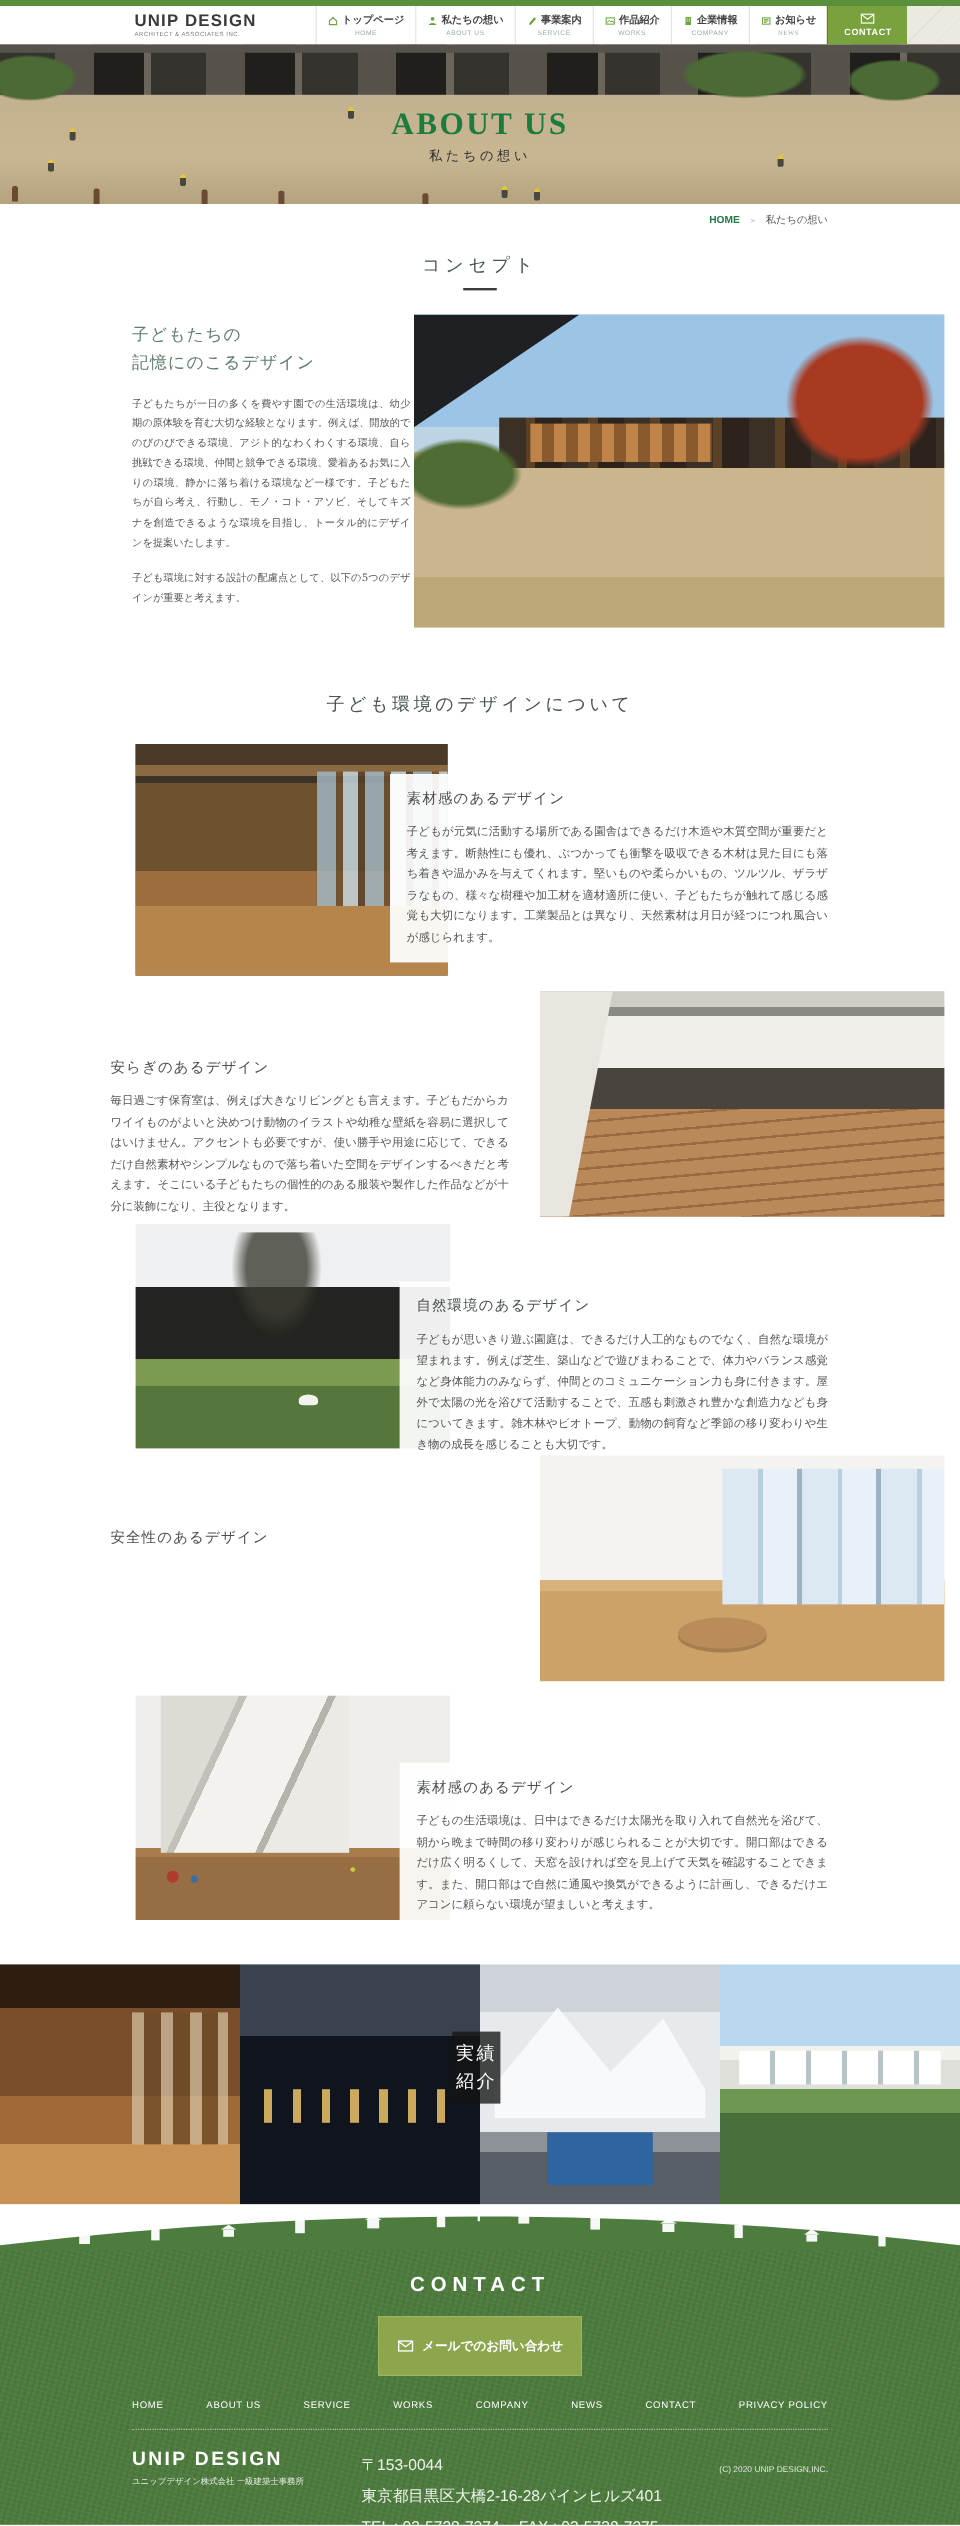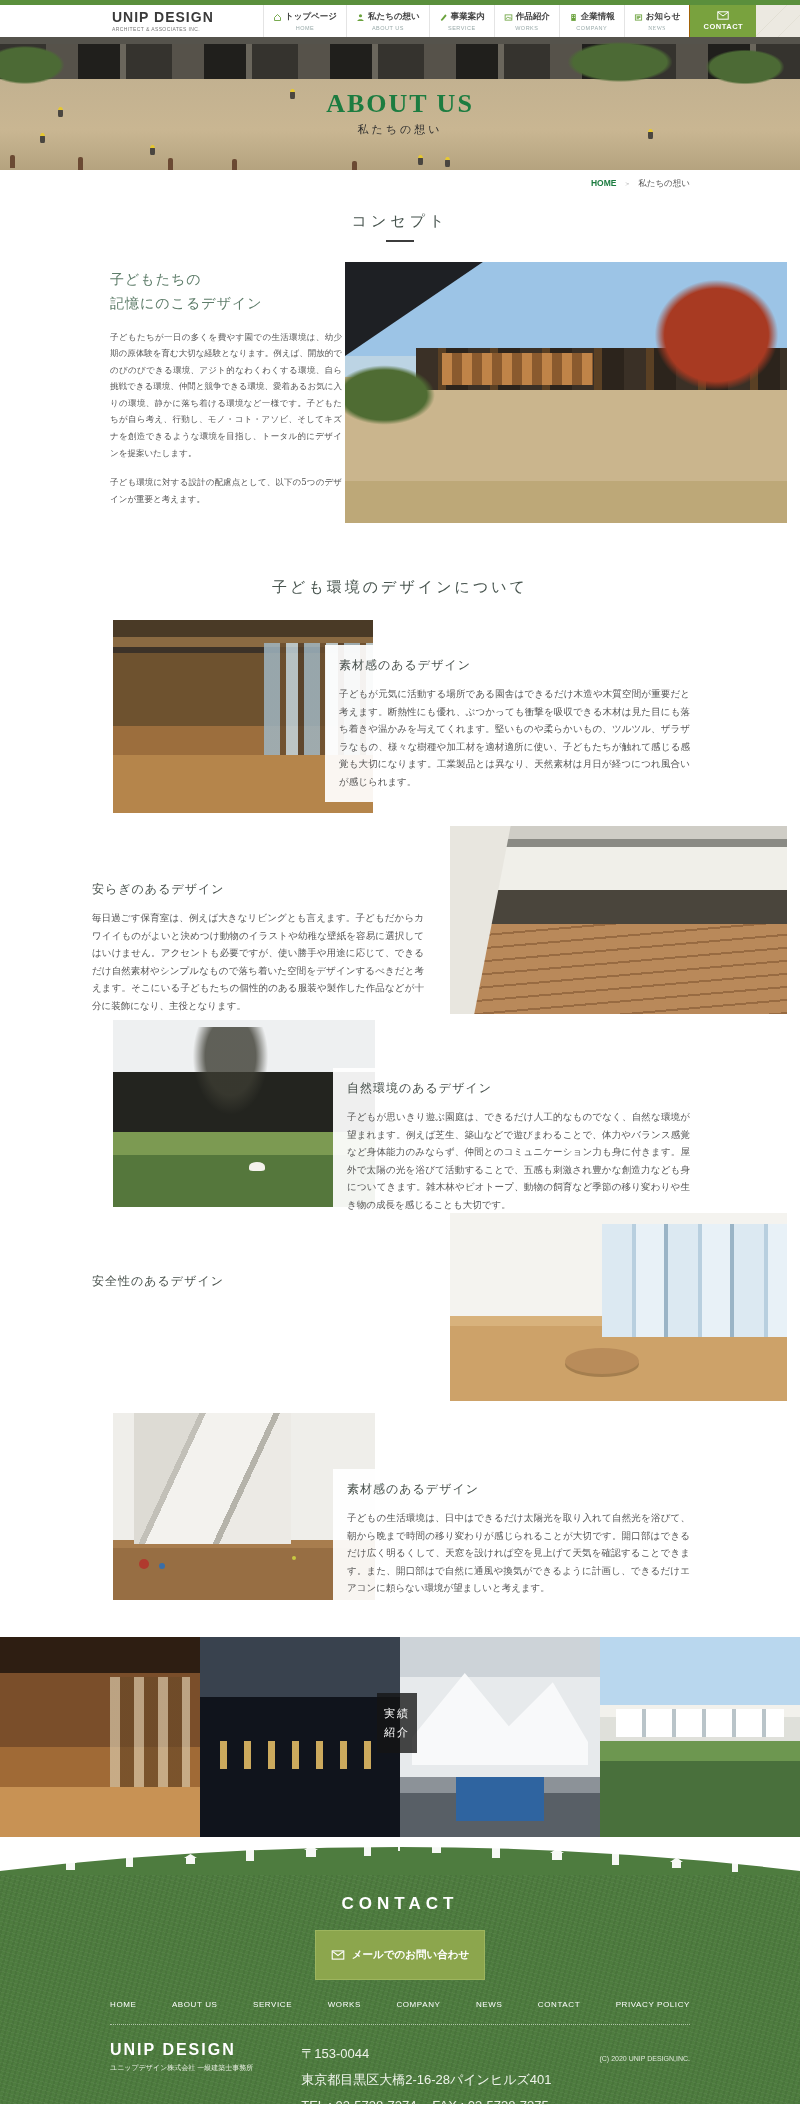--- a/index.html
+++ b/index.html
@@ -103,21 +103,21 @@
   .g2:after { content:""; position:absolute; left:10%; top:52%; width:80%; height:14%;
     background:repeating-linear-gradient(90deg,rgba(224,186,100,.9) 0 7px,rgba(0,0,0,0) 7px 24px); }
   .g3 { background:linear-gradient(180deg,#cdd3d8 0 20%,#e7eaec 20% 70%,#8c9298 70% 78%,#585f66 78%); }
   .g3:before { content:""; position:absolute; left:6%; top:18%; width:88%; height:46%; background:#f8f9fa; clip-path:polygon(0 70%,30% 0,55% 58%,80% 10%,100% 75%,100% 100%,0 100%); }
   .g3:after { content:""; position:absolute; left:28%; bottom:8%; width:44%; height:22%; background:#2f64a0; }
   .g4 { background:linear-gradient(180deg,#b9d7ee 0 34%,#f2f1ec 34% 40%,#dfe0da 40% 52%,#6d9750 52% 62%,#49703c 62%); }
   .g4:after { content:""; position:absolute; left:8%; top:36%; width:84%; height:14%;
     background:repeating-linear-gradient(90deg,#ffffff 0 26px,#b9c4c9 26px 30px); }
   .works-overlay { position:absolute; left:377px; top:56px; width:40px; height:60px; background:rgba(20,20,20,.78);
     display:flex; flex-direction:column; align-items:center; justify-content:center; gap:4px; cursor:pointer; }
-  .works-overlay span { color:#fff; font-size:11px; letter-spacing:2px; font-family:"Liberation Serif",serif; }
+  .works-overlay span { color:#fff; font-size:15px; letter-spacing:2px; font-family:"Liberation Serif",serif; }
 
   
   .contact-zone { position:absolute; top:1837px; left:0; width:800px; height:268px; background:#fff; }
   .hill { display:block; width:800px; height:38px; }
   .green { width:800px; height:230px; background:
       repeating-linear-gradient(105deg,rgba(0,0,0,.06) 0 2px,rgba(0,0,0,0) 2px 5px),
       repeating-linear-gradient(15deg,rgba(255,255,255,.04) 0 1px,rgba(0,0,0,0) 1px 4px),
       #4e7c3f; margin-top:-1px; }
   .contact-h { text-align:center; color:#fff; font-size:17px; font-weight:bold; letter-spacing:5px; padding-top:20px; }
   .btn-row { display:flex; justify-content:center; align-items:stretch; gap:14px; margin-top:16px; }

